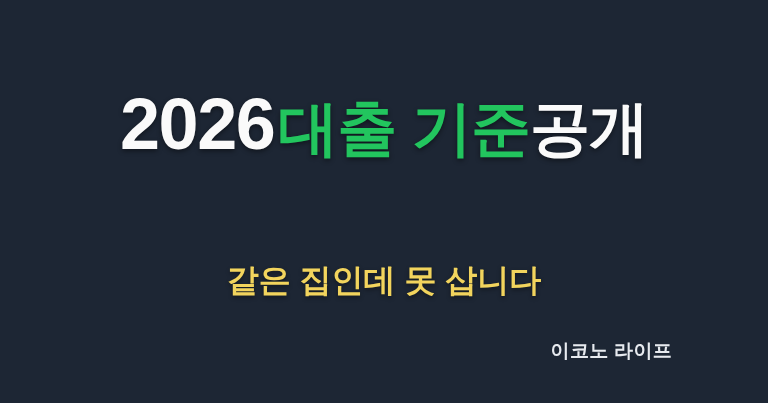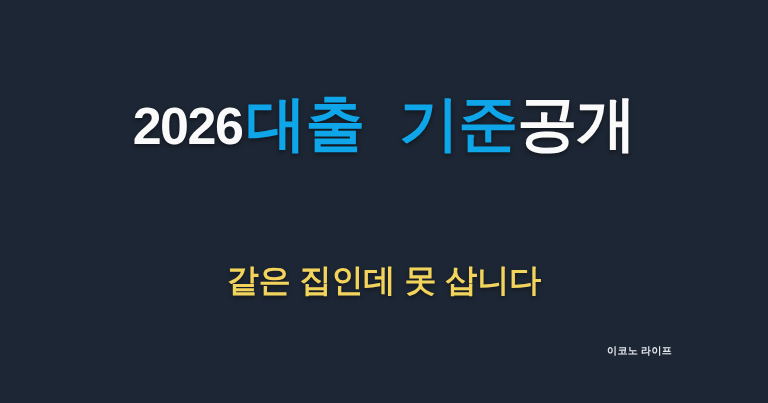--- a/index.html
+++ b/index.html
@@ -44,24 +44,24 @@
   .headline-line.line-1 {
     color: #fafafa;
   }
 
   .headline-line.line-2 {
     color: #fafafa;
     letter-spacing: -1px;
   }
 
   .hl-white { color: #fafafa; }
-  .hl-accent { color: #0ea5e9; font-family: Liberation Mono, monospace; }
+  .hl-accent { color: #22c55e; }
 
   .num-2026 {
-    font-size: 52px;
+    font-size: 72px;
     letter-spacing: -1.5px;
     padding-right: 4px;
   }
 
   
   .subtitle {
     position: absolute;
     left: 0;
     right: 0;
     top: 258px;
@@ -74,21 +74,21 @@
     white-space: nowrap;
     text-shadow: 0 2px 4px rgba(0,0,0,0.4);
     user-select: none;
   }
 
   
   .brand {
     position: absolute;
     right: 96px;
     top: 342px;
-    font-size: 10px;
+    font-size: 19px;
     line-height: 18px;
     font-weight: 700;
     letter-spacing: 0.3px;
     color: #e7eaef;
     white-space: nowrap;
     user-select: none;
   }
 </style>
 </head>
 <body>

